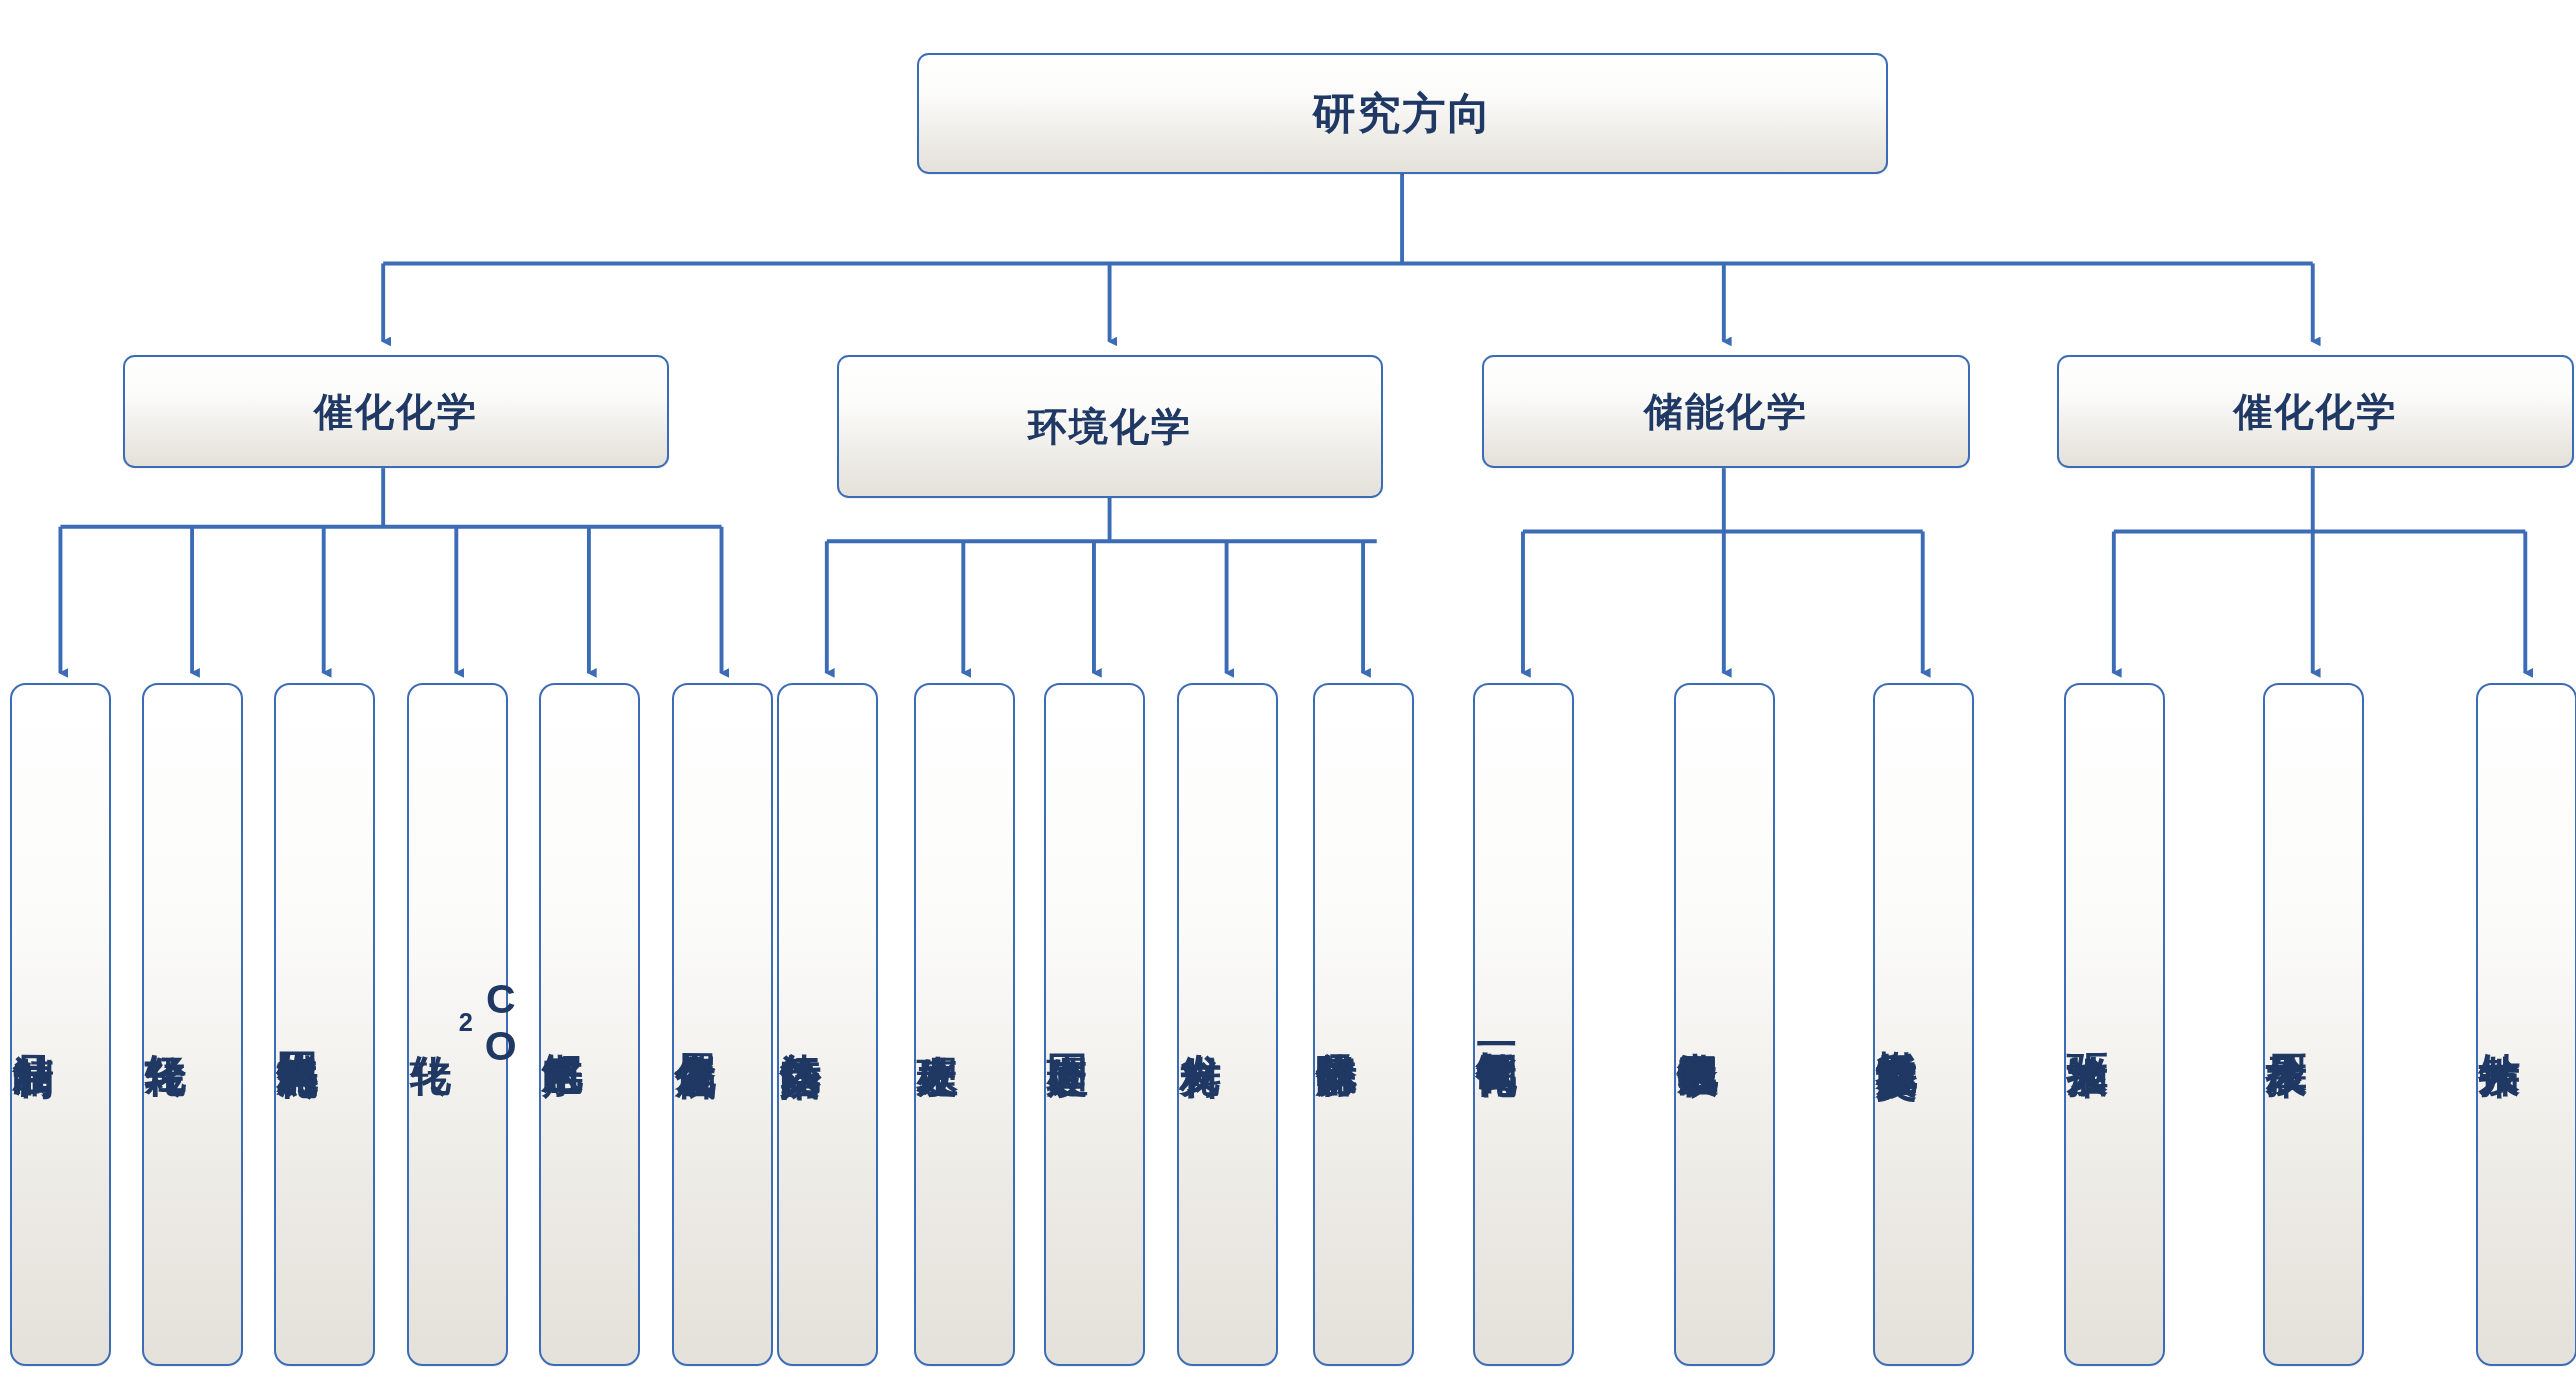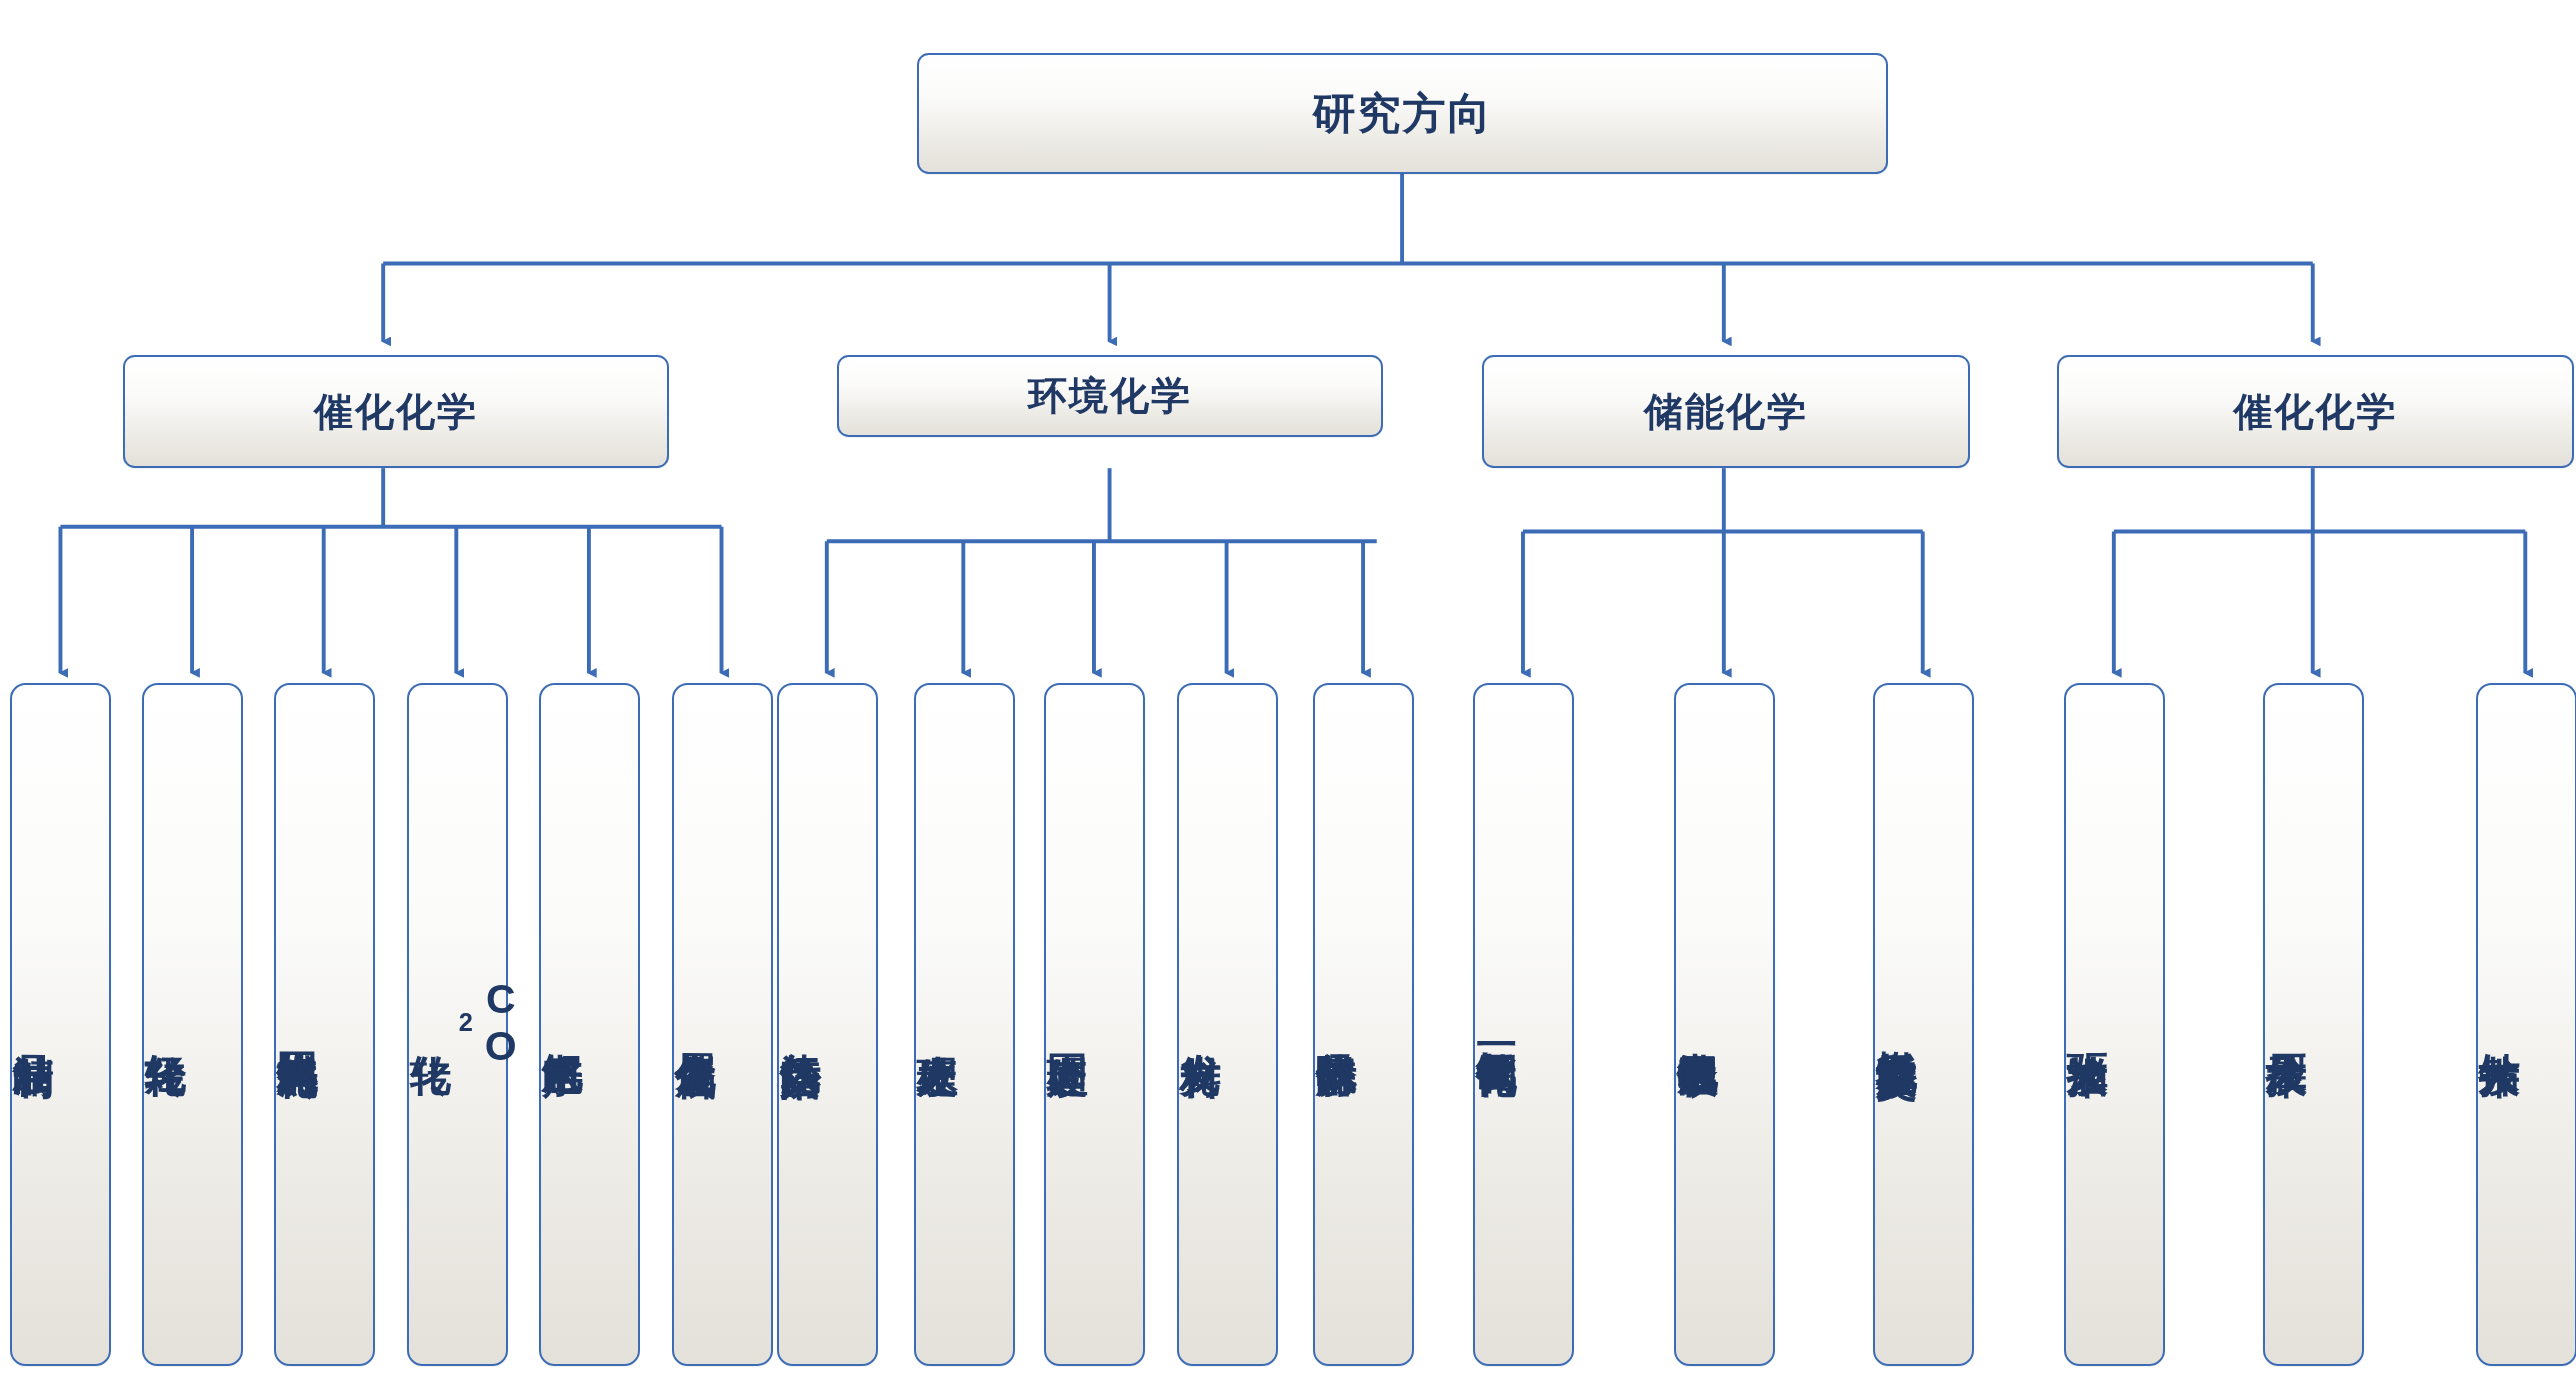--- a/index.html
+++ b/index.html
@@ -118,21 +118,21 @@
     </g>
   </svg>
 
   <div class="node root" style="left:917px; top:53px; width:971px; height:121px;">
     <span>研究方向</span>
   </div>
 
   <div class="node level2" style="left:123px; top:355px; width:546px; height:113px;">
     <span>催化化学</span>
   </div>
-  <div class="node level2" style="left:837px; top:355px; width:546px; height:82px;">
+  <div class="node level2" style="left:837px; top:355px; width:546px; height:143px;">
     <span>环境化学</span>
   </div>
   <div class="node level2" style="left:1482px; top:355px; width:488px; height:113px;">
     <span>储能化学</span>
   </div>
   <div class="node level2" style="left:2057px; top:355px; width:517px; height:113px;">
     <span>催化化学</span>
   </div>
 
   <div class="node leaf" style="left:9.8px; top:683px; width:101px; height:683px;">

